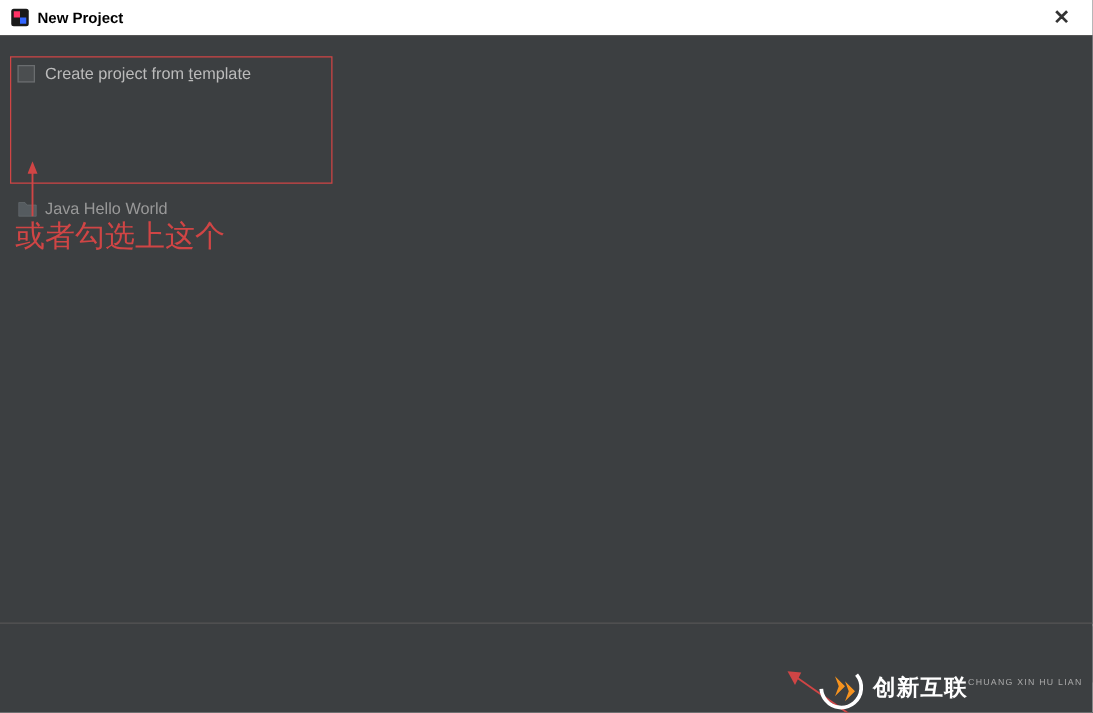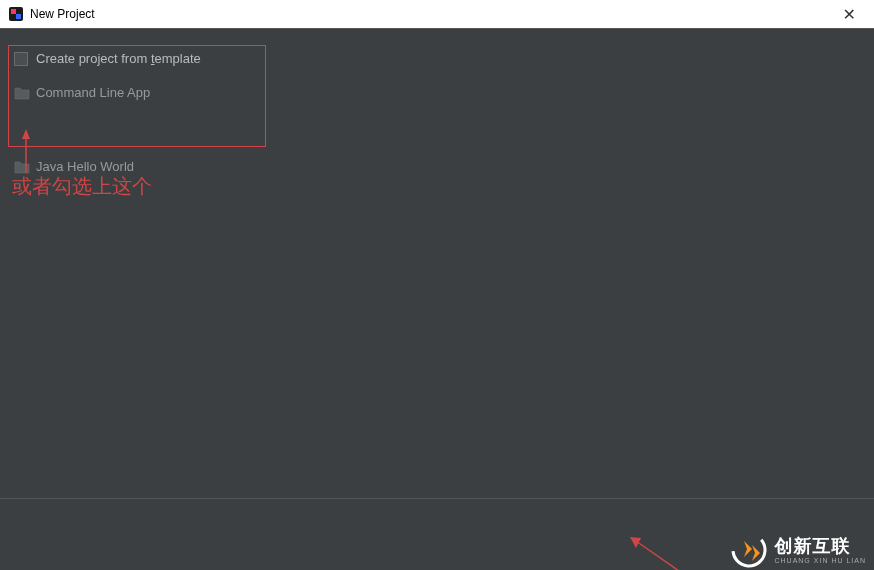--- a/index.html
+++ b/index.html
@@ -13,20 +13,21 @@
       width: 874px;
       height: 570px;
       overflow: hidden;
     }
     .titlebar {
       height: 28px;
       background: #fff;
       display: flex;
       align-items: center;
       padding: 0 8px;
+      font-weight: bold;
     }
     .titlebar-icon {
       width: 16px;
       height: 16px;
       margin-right: 6px;
       display: flex;
       align-items: center;
       justify-content: center;
     }
     .titlebar-title {
@@ -126,21 +127,21 @@
       left: 280px;
       color: #d04545;
       font-size: 20px;
       font-family: "SimSun","Songti SC", serif;
     }
     .annotation-below {
       position: absolute;
       top: 144px;
       left: 12px;
       color: #d04545;
-      font-size: 20px;
+      font-size: 24px;
       font-family: "SimSun","Songti SC", serif;
     }
     .red-arrow-1 {
       position: absolute;
       top: 100px;
       left: 22px;
       pointer-events: none;
     }
     .red-arrow-2 {
       position: absolute;
@@ -155,21 +156,21 @@
       display: flex;
       align-items: center;
       gap: 6px;
     }
     .watermark-icon {
       width: 38px;
       height: 38px;
     }
     .watermark-text {
       display: flex;
-      flex-direction: column;
+      flex-direction: row;
       line-height: 1;
     }
     .watermark-main {
       color: #fff;
       font-size: 18px;
       font-weight: bold;
       letter-spacing: 1px;
       font-family: "Microsoft YaHei", sans-serif;
     }
     .watermark-sub {
@@ -199,28 +200,20 @@
 
     <div class="red-box"></div>
 
     <div class="checkbox-row">
       <div class="checkbox"></div>
       <span class="checkbox-label">
         <span>Create project from </span><span class="underline">t</span><span>emplate</span>
       </span>
     </div>
 
-    <div class="template-item cmdline">
-      <span class="folder-icon">
-        <svg width="16" height="14" viewBox="0 0 16 14">
-          <path d="M1 2 L6 2 L7.5 4 L15 4 L15 13 L1 13 Z" fill="#555b5f" stroke="#6a7074" stroke-width="0.5"></path>
-        </svg>
-      </span>
-      <span class="template-label">Command Line App</span>
-    </div>
 
     <div class="template-item hello">
       <span class="folder-icon">
         <svg width="16" height="14" viewBox="0 0 16 14">
           <path d="M1 2 L6 2 L7.5 4 L15 4 L15 13 L1 13 Z" fill="#555b5f" stroke="#6a7074" stroke-width="0.5"></path>
         </svg>
       </span>
       <span class="template-label">Java Hello World</span>
     </div>
 

